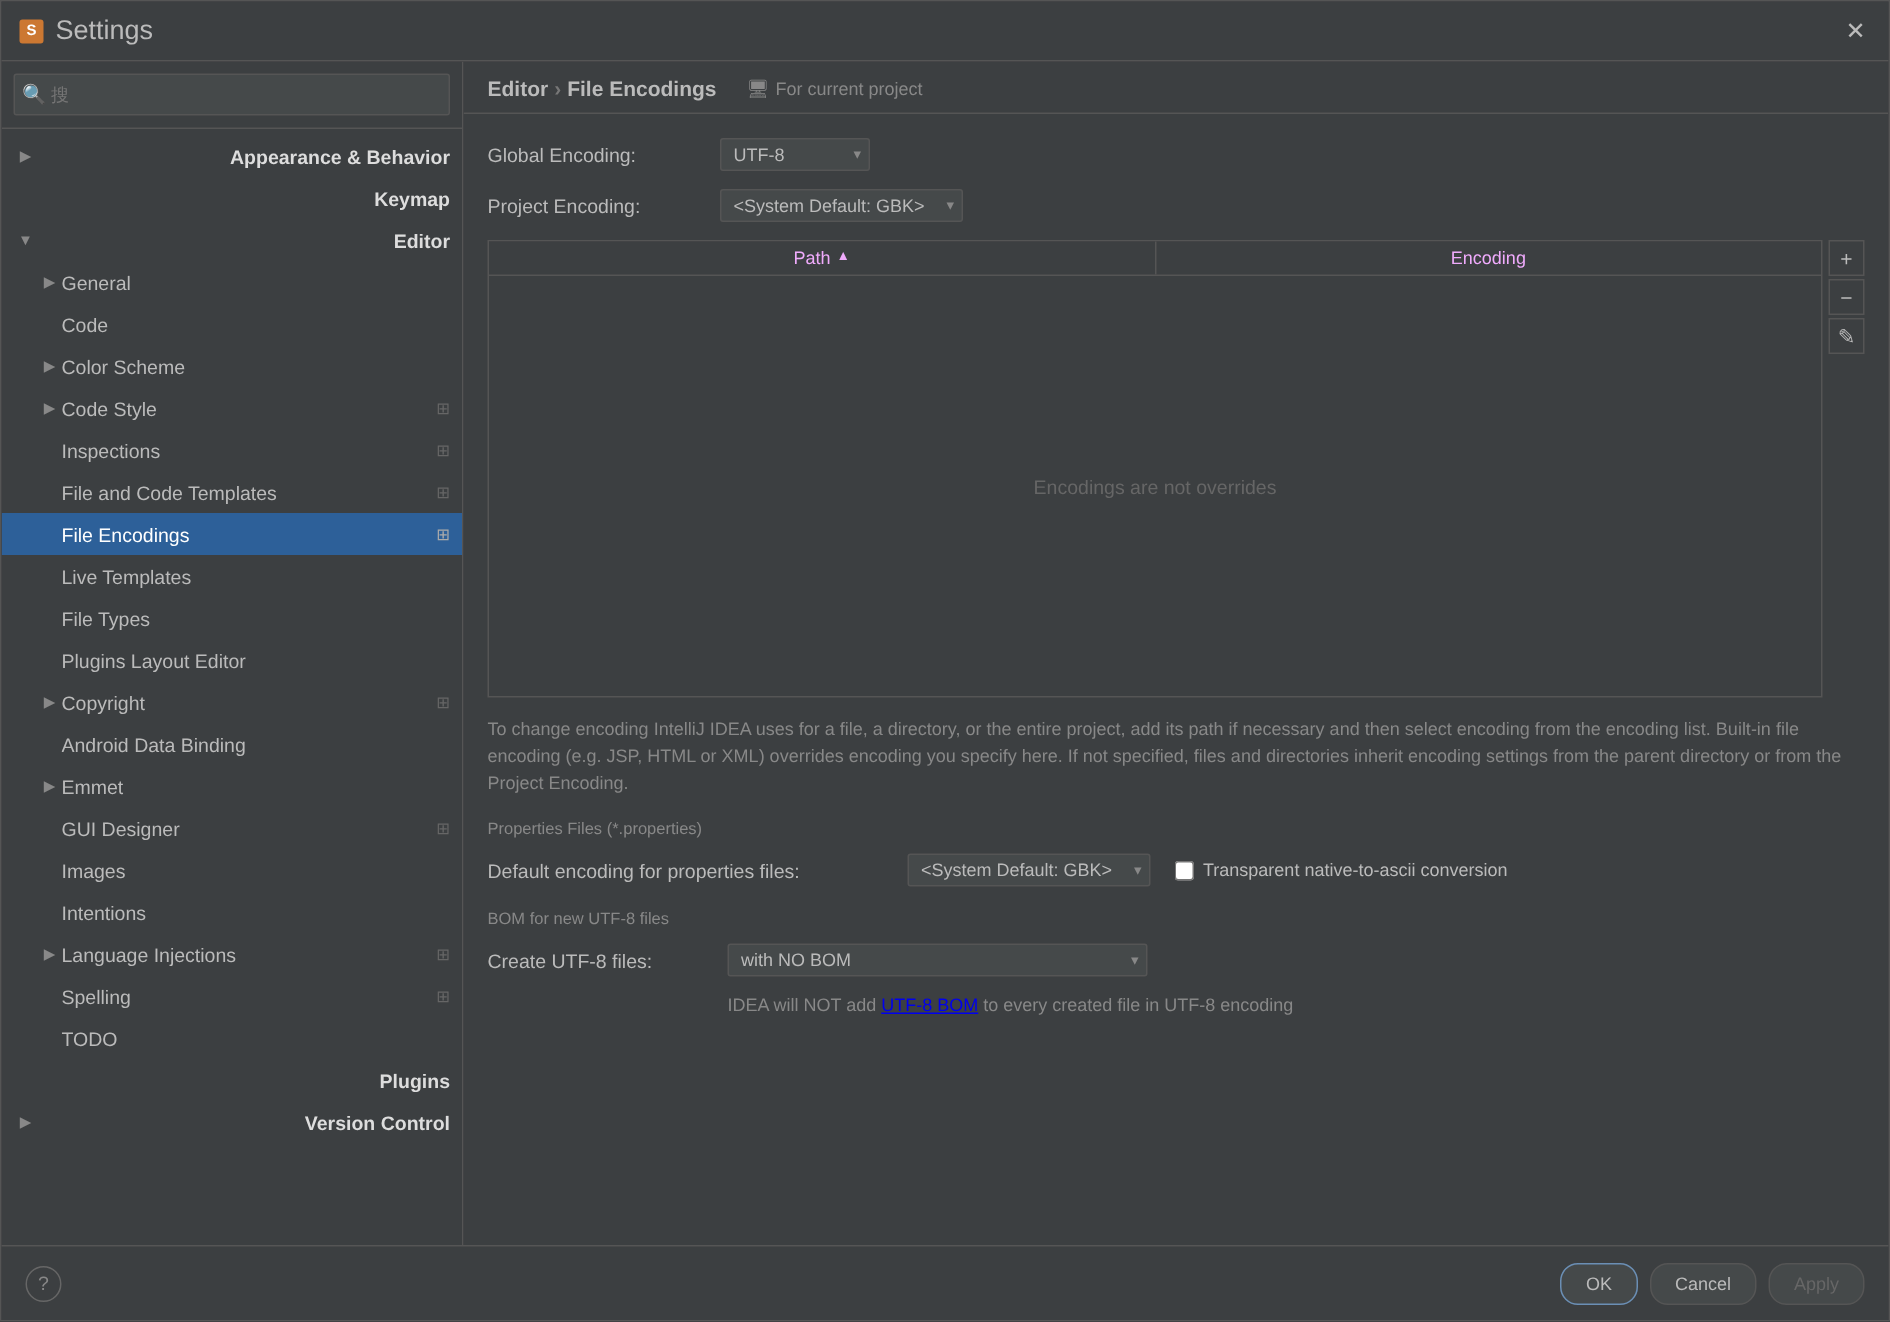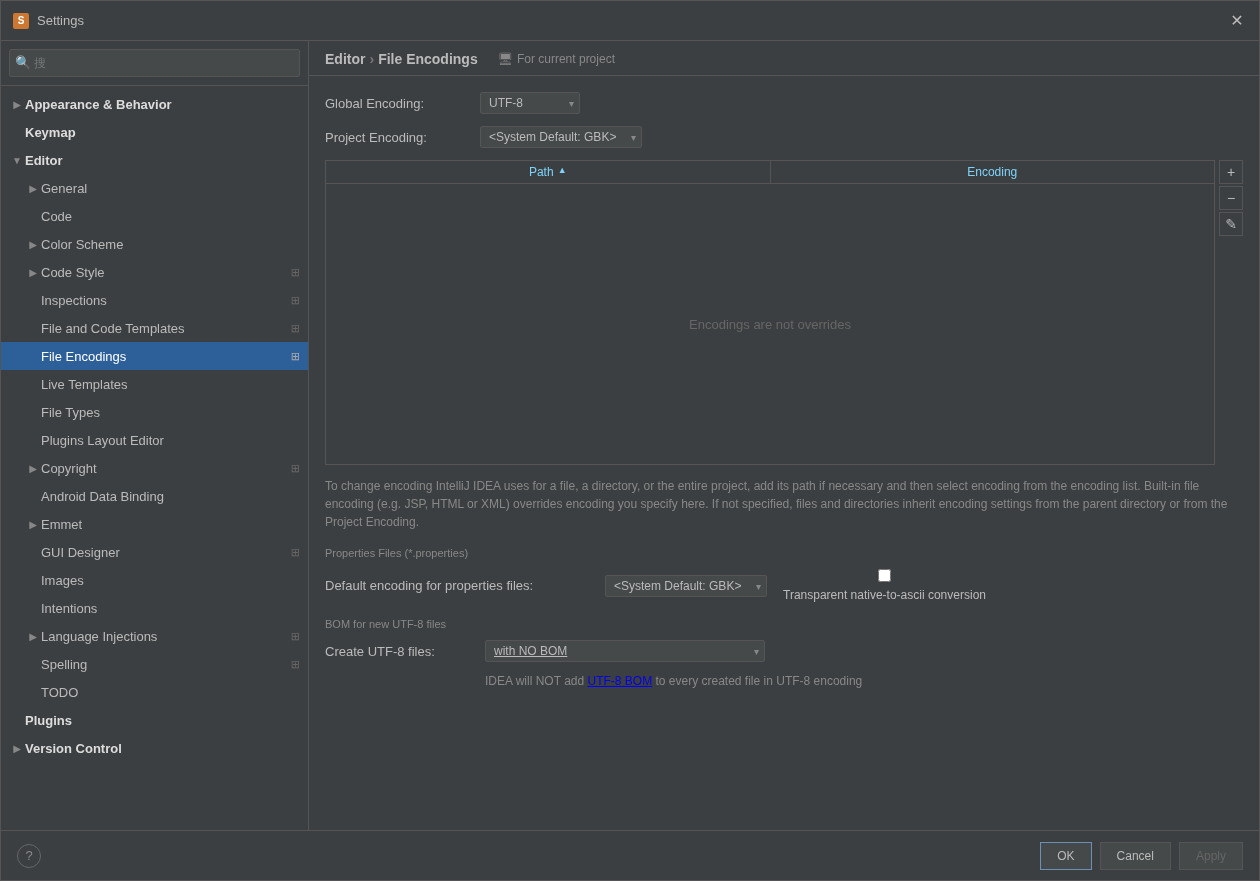--- a/index.html
+++ b/index.html
@@ -35,21 +35,21 @@
       align-items: center;
       justify-content: center;
       font-size: 10px;
       color: white;
       font-weight: bold;
     }
     
     .title-text {
       flex: 1;
       color: #bbb;
-      font-size: 13px;
+      font-size: 18px;
     }
     
     .close-btn {
       width: 20px;
       height: 20px;
       display: flex;
       align-items: center;
       justify-content: center;
       cursor: pointer;
       color: #bbb;
@@ -154,21 +154,21 @@
     
     .item-label.bold { font-weight: bold; color: #ddd; }
     
     .item-icon {
       margin-left: 4px;
       color: #666;
       font-size: 11px;
       flex-shrink: 0;
     }
     
-    .indent-1 { padding-left: 8px; }
+    .indent-1 { padding-left: 8px; text-align: right; }
     .indent-2 { padding-left: 24px; }
     
     
     .main-panel {
       flex: 1;
       background: #3c3f41;
       display: flex;
       flex-direction: column;
       overflow: hidden;
     }
@@ -254,21 +254,21 @@
     }
     
     .table-header {
       display: flex;
       background: #3c3f41;
       border-bottom: 1px solid #555;
     }
     
     .th {
       padding: 4px 8px;
-      color: #7dd3fc;
+      color: #f0abfc;
       font-size: 12px;
       font-weight: normal;
       display: flex;
       align-items: flex-start;
       gap: 4px;
     }
     
     .th-path { flex: 1; border-right: 1px solid #555; justify-content: center; }
     .th-encoding { flex: 1; justify-content: center; }
     
@@ -322,21 +322,20 @@
     
     .bom-note {
       font-size: 12px;
       color: #888;
       padding-left: 160px;
       margin-top: 12px;
     }
     
     .dropdown-wide {
       min-width: 280px;
-      text-decoration: underline;
     }
     
     
     .bottom-bar {
       height: 50px;
       border-top: 1px solid #555;
       display: flex;
       align-items: center;
       padding: 0 16px;
       background: #3c3f41;
@@ -364,21 +363,21 @@
     }
     
     .dialog-btn {
       height: 28px;
       padding: 0 16px;
       border: 1px solid #555;
       background: #45494a;
       color: #bbb;
       font-size: 12px;
       cursor: pointer;
-      border-radius: 0;
+      border-radius: 12px;
     }
     
     .dialog-btn.primary {
       background: #45494a;
       border: 1px solid #6b8fb5;
     }
     
     .dialog-btn.disabled {
       color: #666;
       cursor: default;
@@ -642,21 +641,21 @@
           <div class="form-row">
             <span class="form-label" style="width:280px;">Default encoding for properties files:</span>
             <div class="dropdown-wrapper">
               <select class="dropdown" style="min-width:160px;">
                 <option>&lt;System Default: GBK&gt;</option>
                 <option>UTF-8</option>
                 <option>ISO-8859-1</option>
               </select>
               <span class="dropdown-arrow">▾</span>
             </div>
-            <div class="checkbox-wrapper" style="margin-left:16px;flex-direction:column;">
+            <div class="checkbox-wrapper" style="margin-left:16px;">
               <input type="checkbox" id="transparent-cb" style="">
               <label class="checkbox-label" for="transparent-cb">Transparent native-to-ascii conversion</label>
             </div>
           </div>
         </div>
 
         <div class="bom-section">
           <div class="section-title">BOM for new UTF-8 files</div>
           <div class="form-row">
             <span class="form-label" style="width:160px;">Create UTF-8 files:</span>

